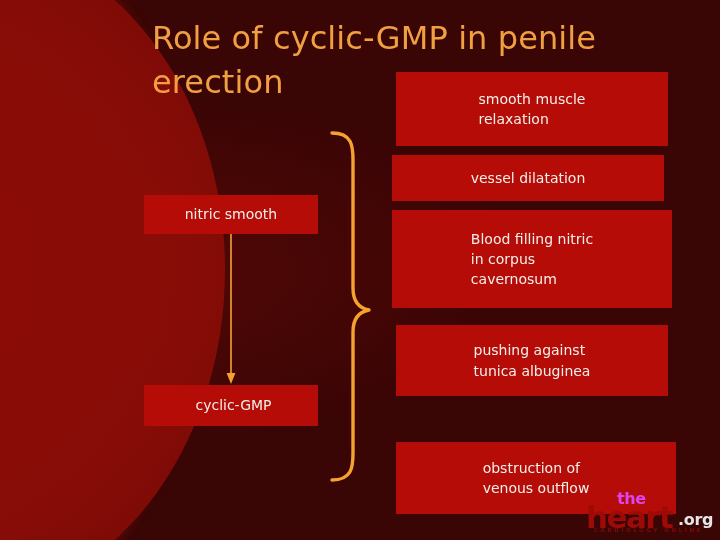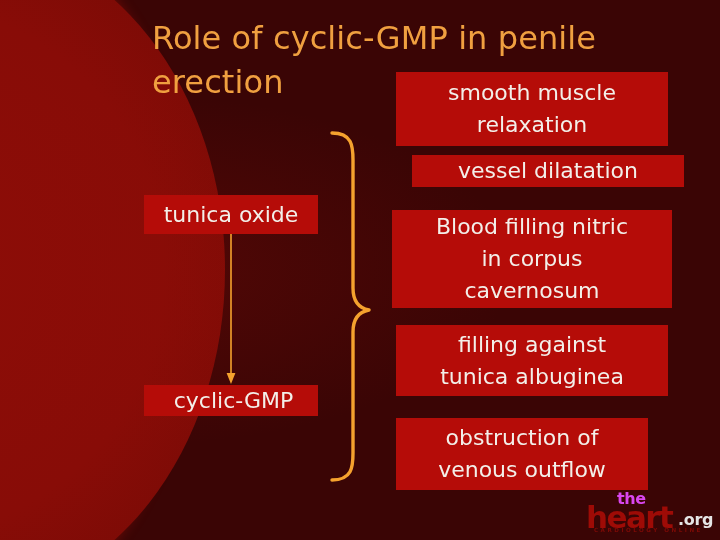--- a/index.html
+++ b/index.html
@@ -58,36 +58,36 @@
   }
 
   
   .box {
     position: absolute;
     background: #b50c08;
     color: #f3efe9;
     display: flex;
     align-items: center;
     justify-content: center;
-    text-align: center;
-    font-size: 22px;
+    text-align: left;
+    font-size: 14px;
     line-height: 1.45;
     box-sizing: border-box;
     padding: 2px 8px;
     white-space: pre-line;
   }
 
   
   #box-smooth-muscle   { left: 396px; top: 72px;  width: 272px; height: 74px; }
-  #box-vessel          { left: 412px; top: 155px; width: 272px; height: 32px; }
+  #box-vessel          { left: 392px; top: 155px; width: 272px; height: 46px; }
   #box-blood-filling   { left: 392px; top: 210px; width: 280px; height: 98px; }
   #box-pushing         { left: 396px; top: 325px; width: 272px; height: 71px; }
-  #box-obstruction     { left: 396px; top: 418px; width: 252px; height: 72px; }
+  #box-obstruction     { left: 396px; top: 442px; width: 280px; height: 72px; }
   #box-nitric-oxide    { left: 144px; top: 195px; width: 174px; height: 39px; }
-  #box-cyclic-gmp      { left: 144px; top: 385px; width: 174px; height: 31px; padding-left: 13px; }
+  #box-cyclic-gmp      { left: 144px; top: 385px; width: 174px; height: 41px; padding-left: 13px; }
 
   
   .vector-layer {
     position: absolute;
     inset: 0;
     width: 720px;
     height: 540px;
     pointer-events: none;
   }
 
@@ -154,27 +154,27 @@
 
   <div class="box" id="box-smooth-muscle">smooth muscle
 relaxation</div>
 
   <div class="box" id="box-vessel">vessel dilatation</div>
 
   <div class="box" id="box-blood-filling">Blood filling nitric
 in corpus
 cavernosum</div>
 
-  <div class="box" id="box-pushing">filling against
+  <div class="box" id="box-pushing">pushing against
 tunica albuginea</div>
 
   <div class="box" id="box-obstruction">obstruction of
 venous outflow</div>
 
-  <div class="box" id="box-nitric-oxide">tunica oxide</div>
+  <div class="box" id="box-nitric-oxide">nitric smooth</div>
 
   <div class="box" id="box-cyclic-gmp">cyclic-GMP</div>
 
   <svg class="vector-layer" viewBox="0 0 720 540">
     <g>
       <line x1="231" y1="234" x2="231" y2="376" stroke="#f5a22e" stroke-width="1.6"></line>
       <polygon points="231,384 226.6,373 235.4,373" fill="#f5a22e"></polygon>
     </g>
     <g>
       <path d="M 332 133

